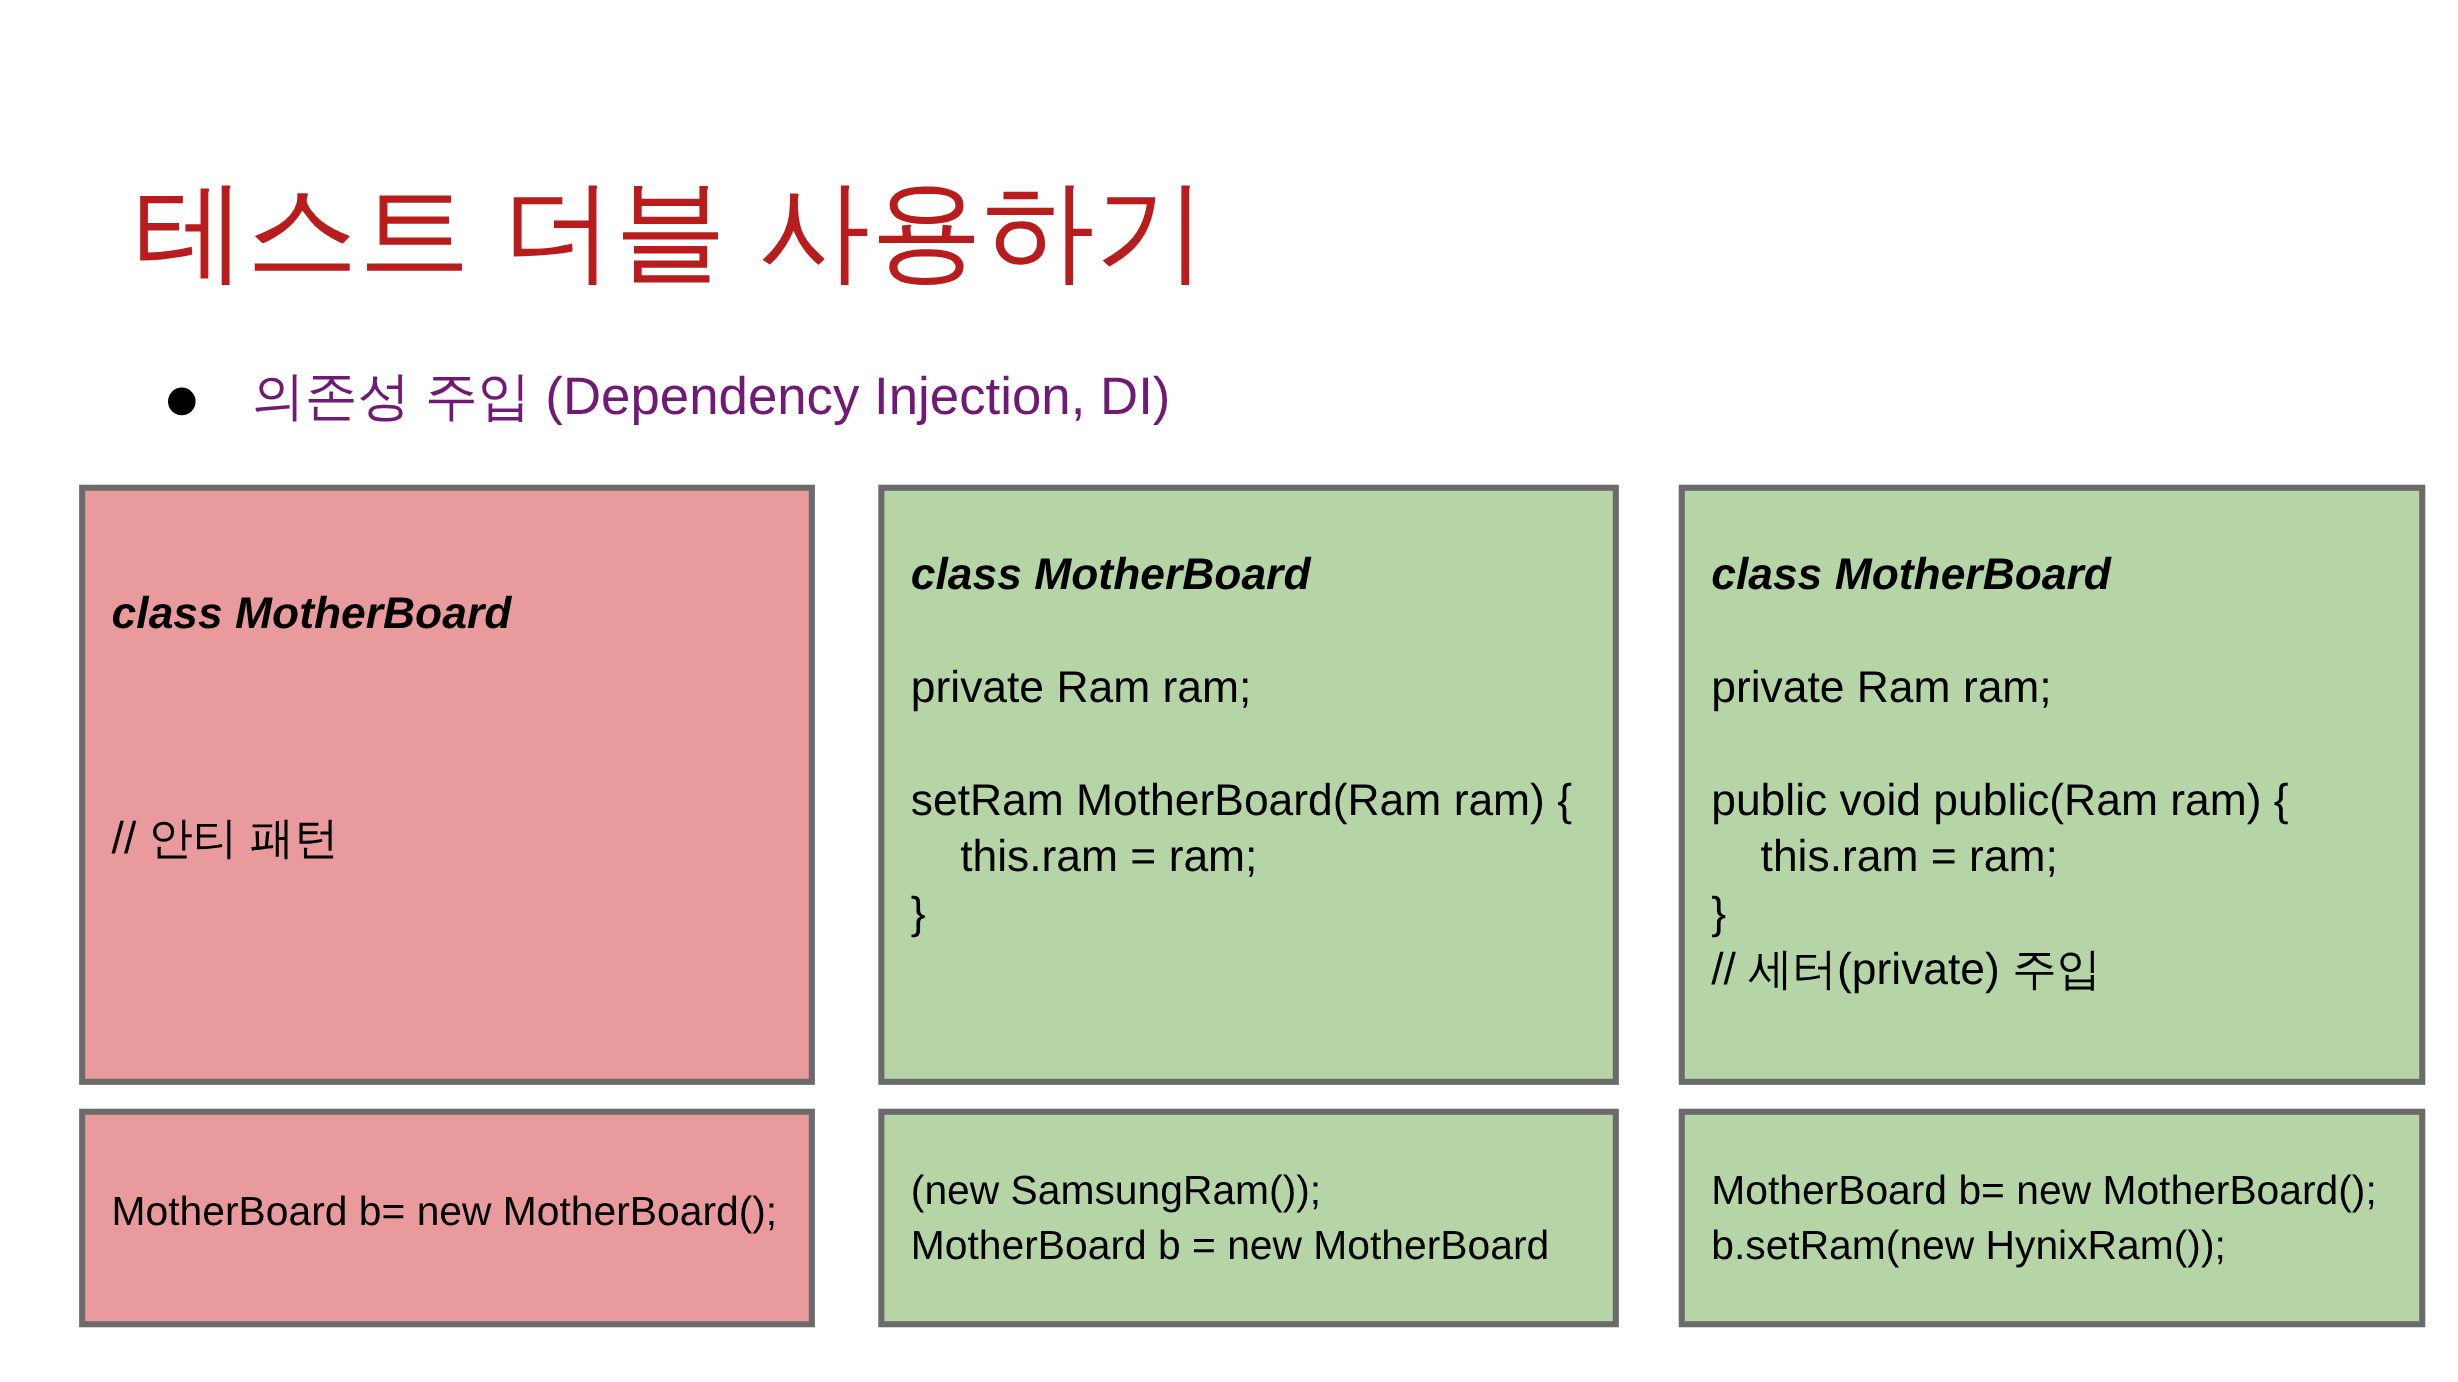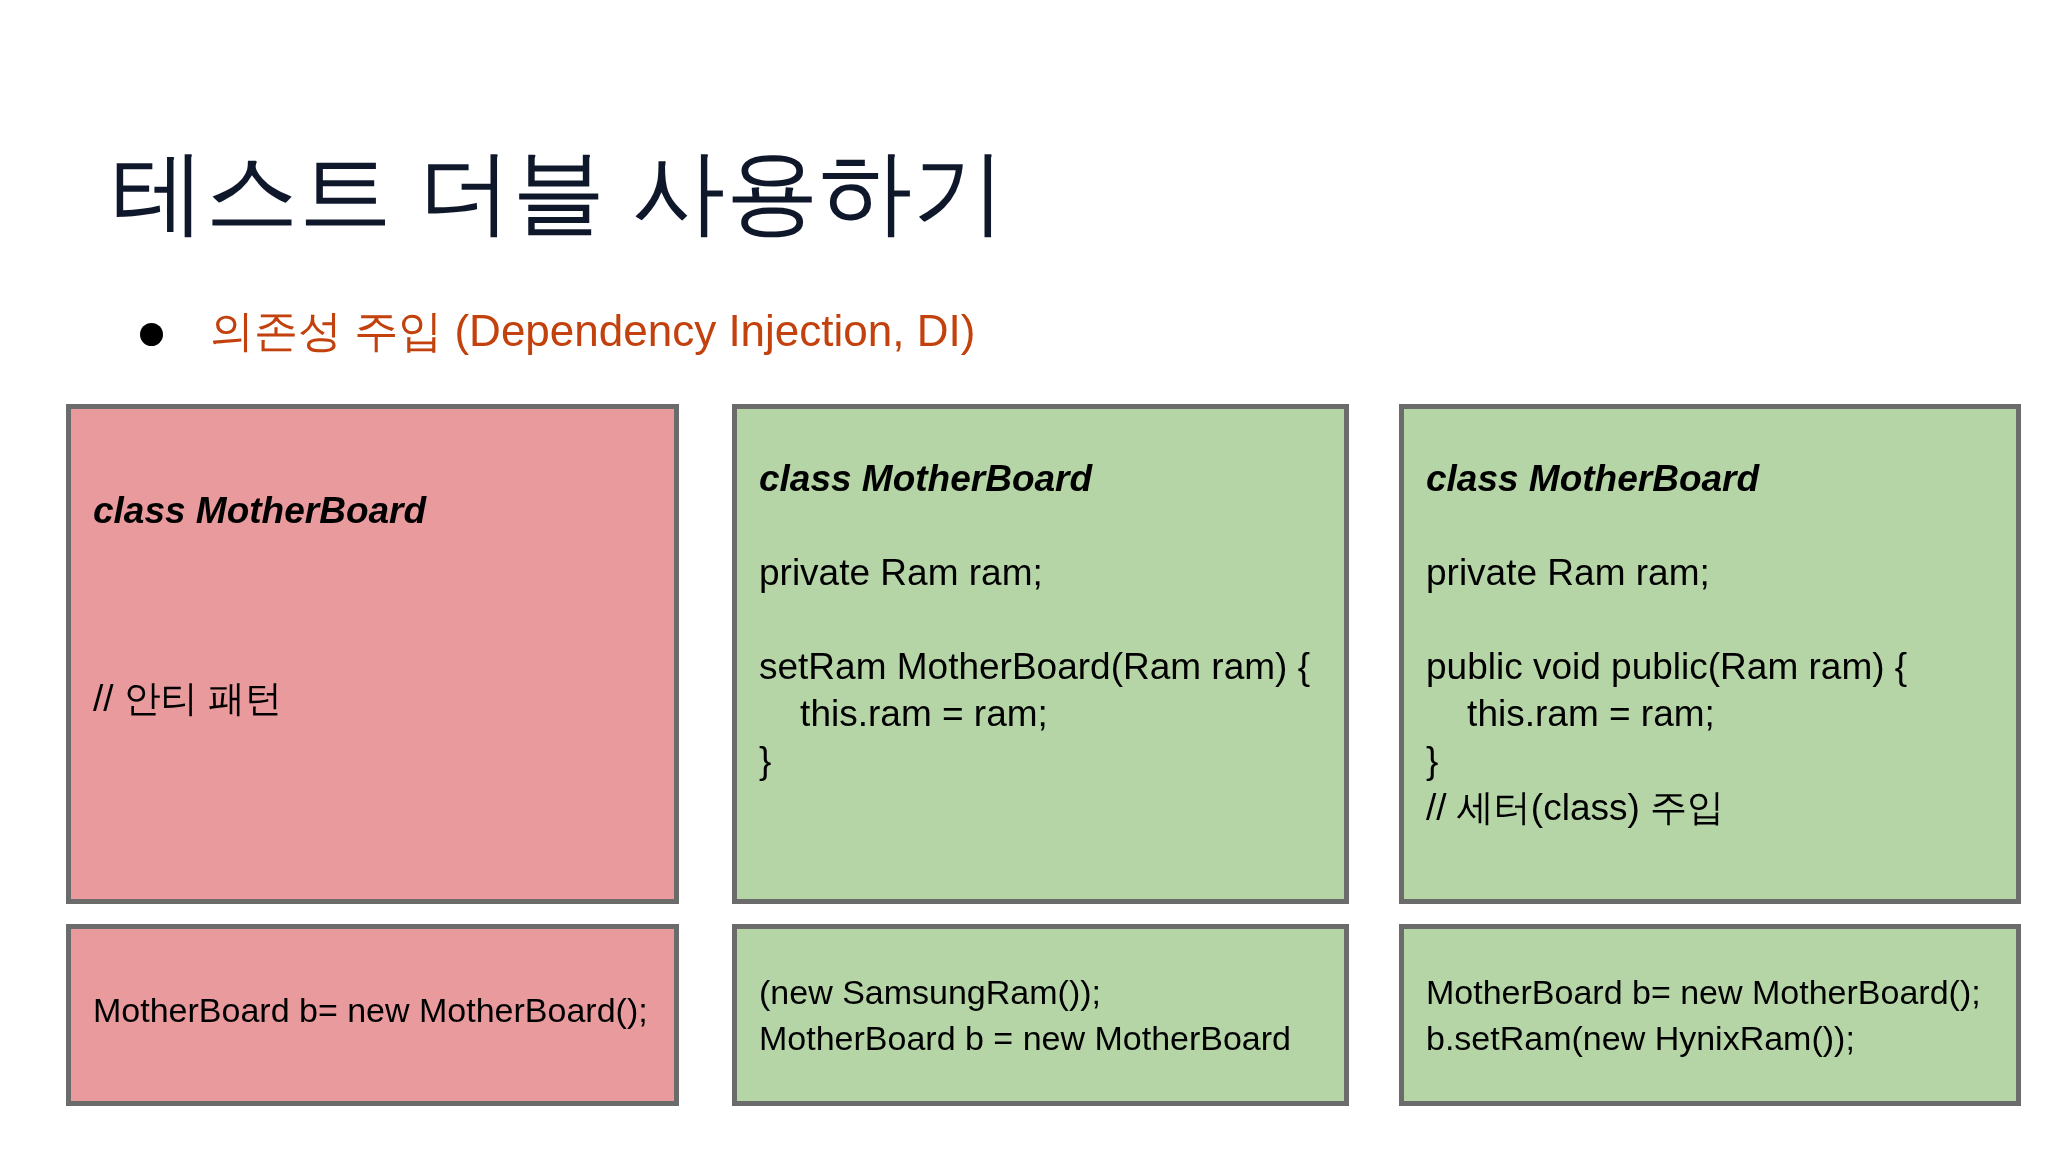--- a/index.html
+++ b/index.html
@@ -23,21 +23,21 @@
   
   .slide-title {
     position: absolute;
     left: 112px;
     top: 78px;
     width: 1800px;
     font-size: 93px;
     font-weight: 400;
     line-height: 1.12;
     letter-spacing: 0.5px;
-    color: #0f172a;
+    color: #b91c1c;
     white-space: nowrap;
   }
 
   
   .bullet-row {
     position: absolute;
     left: 140px;
     top: 302px;
     display: flex;
     align-items: flex-start;
@@ -48,21 +48,21 @@
     height: 23px;
     border-radius: 50%;
     background: #000000;
     margin-top: 21px;
     flex: 0 0 auto;
   }
   .bullet-text {
     margin-left: 47px;
     font-size: 44px;
     line-height: 1.3;
-    color: #c2410c;
+    color: #701a75;
     white-space: nowrap;
   }
 
   
   .card {
     position: absolute;
     box-sizing: border-box;
     border: 5px solid #6b6b6b;
     overflow: hidden;
   }
@@ -151,21 +151,21 @@
 
   <div class="card green" id="card-top-3">
     <div class="card-body" id="body-top-3">
         <div class="code-line head">class MotherBoard</div>
         <div class="code-line blank"></div>
         <div class="code-line">private Ram ram;</div>
         <div class="code-line blank"></div>
         <div class="code-line">public void public(Ram ram) {</div>
         <div class="code-line">    this.ram = ram;</div>
         <div class="code-line">}</div>
-        <div class="code-line">// 세터(class) 주입</div>
+        <div class="code-line">// 세터(private) 주입</div>
       </div>
   </div>
 
   <div class="card red" id="card-bot-1">
     <div class="card-body" id="body-bot-1">
         <div class="bot-line">MotherBoard b= new MotherBoard();</div>
       </div>
   </div>
 
   <div class="card green" id="card-bot-2">

